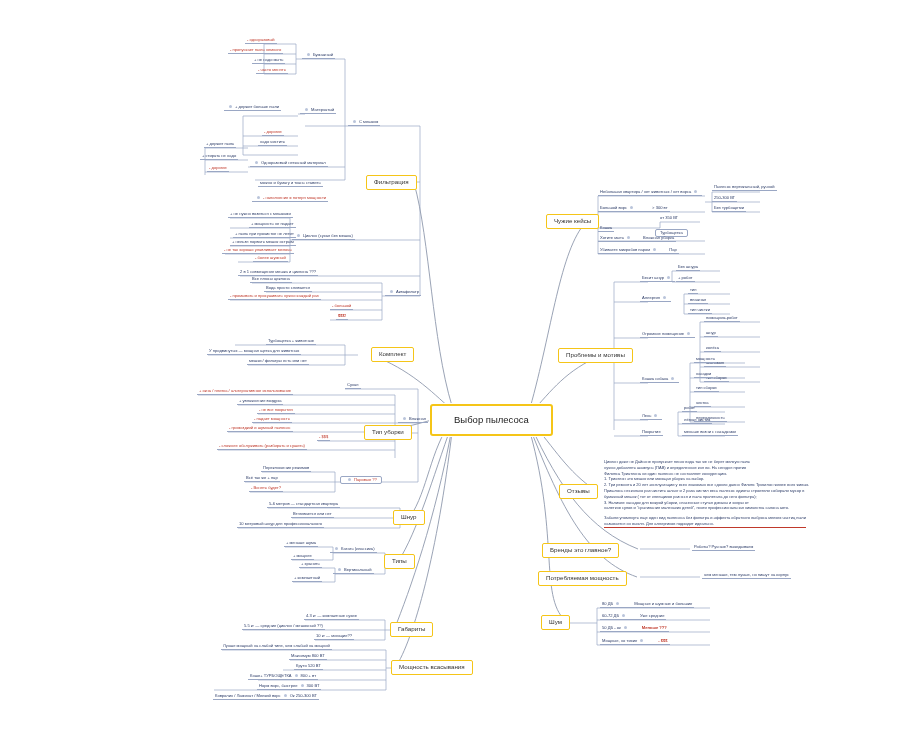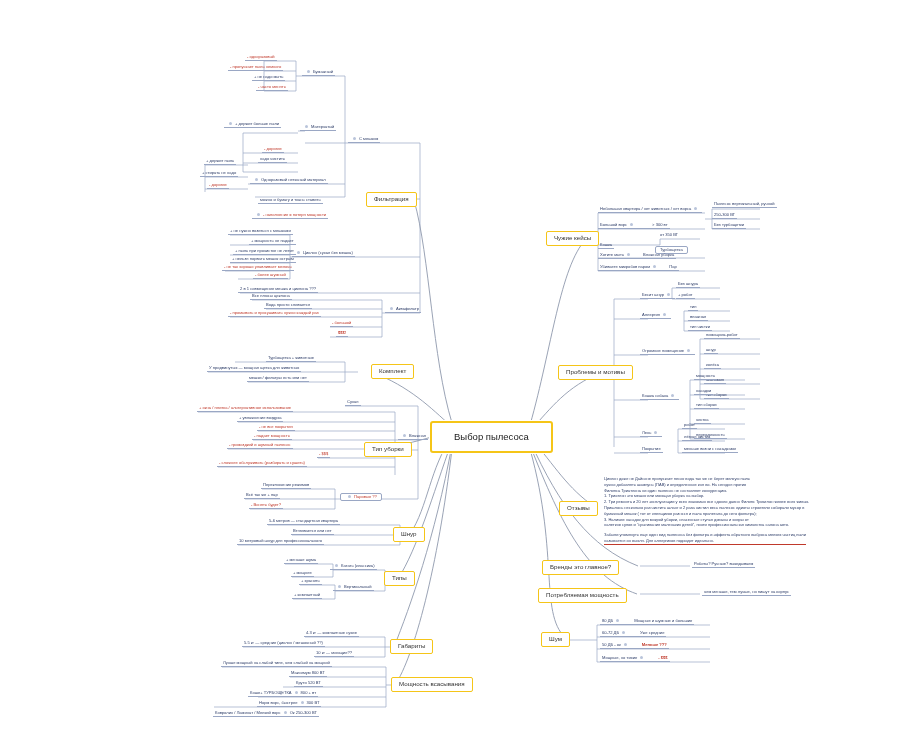--- a/index.html
+++ b/index.html
@@ -1,18 +1,18 @@
 <!DOCTYPE html>
 <html><head>
 <meta charset="utf-8">
 <style>
   html,body{margin:0;padding:0;background:#fff;}
   body{width:902px;height:732px;position:relative;overflow:hidden;
        font-family:"Liberation Sans","DejaVu Sans",sans-serif;}
-  #canvas{position:absolute;left:0;top:0;width:902px;height:580px;margin-top:17px;}
+  #canvas{position:absolute;left:0;top:0;width:902px;height:580px;}
   svg.links{position:absolute;left:0;top:0;width:902px;height:732px;pointer-events:none;}
 
   .node{position:absolute;white-space:nowrap;line-height:1.05;}
 
   
   .root{
     border:2px solid #f5c518;background:#fff;color:#222;
     font-size:9.5px;padding:9px 22px;border-radius:3px;
     box-shadow:0 0 0 1px #fff;
   }

